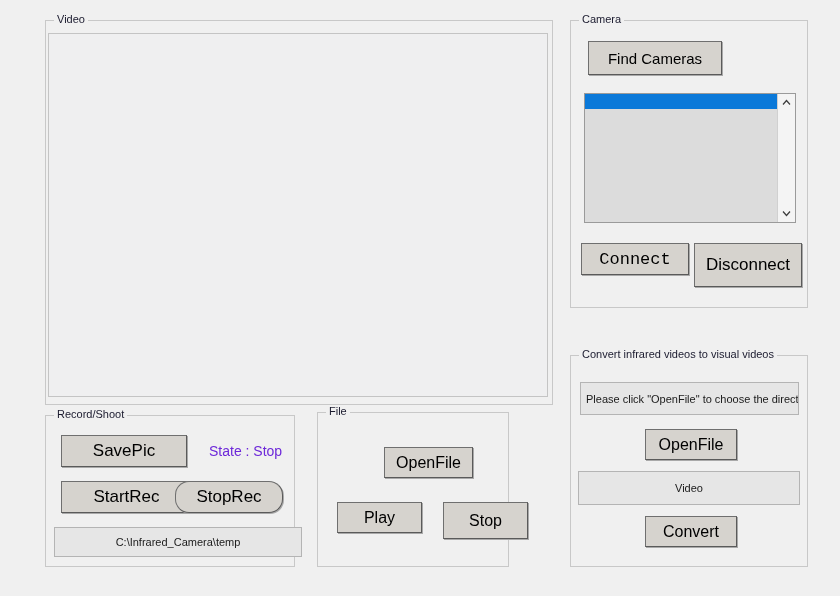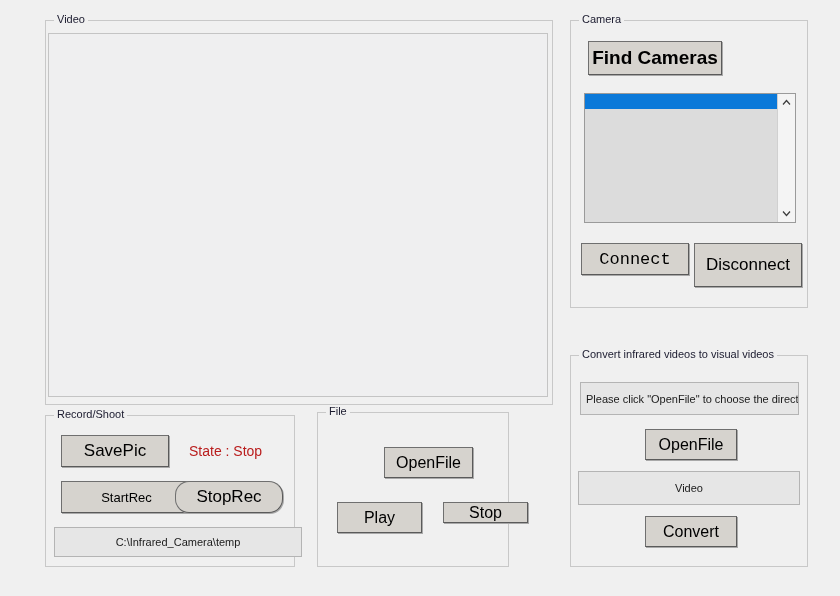--- a/index.html
+++ b/index.html
@@ -67,23 +67,24 @@
     overflow: hidden;
     white-space: nowrap;
   }
   .field.center { justify-content: center; }
   .field.left { justify-content: flex-start; padding-left: 5px; }
 
   
   .static-label {
     position: absolute;
     font-size: 14px;
-    color: #b91c1c;
+    color: #6d28d9;
     white-space: nowrap;
     user-select: none;
+    margin-left: 20px;
   }
 
   
   #video-display {
     position: absolute;
     background: #efeff0;
     border: 1px solid #c4c4c4;
     box-sizing: border-box;
   }
 
@@ -145,27 +146,27 @@
 
 <div class="groupbox" id="video-group" style="left:45px; top:20px; width:508px; height:385px;">
   <span class="gb-title">Video</span>
 </div>
 <div id="video-display" style="left:48px; top:33px; width:500px; height:364px;"></div>
 
 <div class="groupbox" id="record-shoot-group" style="left:45px; top:415px; width:250px; height:152px;padding-left:27px;">
   <span class="gb-title">Record/Shoot</span>
 </div>
 
-<div class="btn" id="save-pic-button" style="left:61px; top:435px; width:108px; height:32px; font-size:17px;">
+<div class="btn" id="save-pic-button" style="left:61px; top:435px; width:126px; height:32px; font-size:17px;">
   <span class="lbl">SavePic</span>
 </div>
 
 <span class="static-label" id="state-label" style="left:189px; top:443px;">State : Stop</span>
 
-<div class="btn" id="start-rec-button" style="left:61px; top:481px; width:131px; height:32px; font-size:13px;justify-content:center;">
+<div class="btn" id="start-rec-button" style="left:61px; top:481px; width:131px; height:32px; font-size:17px;justify-content:center;">
   <span class="lbl">StartRec</span>
 </div>
 
 <div class="btn" id="stop-rec-button" style="left:175px; top:481px; width:108px; height:32px; font-size:17px;border-radius:14px;">
   <span class="lbl">StopRec</span>
 </div>
 
 <div class="field center" id="record-path-field" style="left:54px; top:527px; width:248px; height:30px;">
   <span>C:\Infrared_Camera\temp</span>
 </div>
@@ -175,29 +176,29 @@
 </div>
 
 <div class="btn" id="file-open-file-button" style="left:384px; top:447px; width:89px; height:31px; font-size:16px;">
   <span class="lbl">OpenFile</span>
 </div>
 
 <div class="btn" id="file-play-button" style="left:337px; top:502px; width:85px; height:31px; font-size:16px;">
   <span class="lbl">Play</span>
 </div>
 
-<div class="btn" id="file-stop-button" style="left:443px; top:502px; width:85px; height:21px; font-size:16px;">
+<div class="btn" id="file-stop-button" style="left:443px; top:502px; width:85px; height:37px; font-size:16px;">
   <span class="lbl">Stop</span>
 </div>
 
 <div class="groupbox" id="camera-group" style="left:570px; top:20px; width:238px; height:288px;">
   <span class="gb-title">Camera</span>
 </div>
 
-<div class="btn" id="find-cameras-button" style="left:588px; top:41px; width:134px; height:34px; font-size:19px;font-weight:bold;">
+<div class="btn" id="find-cameras-button" style="left:588px; top:41px; width:134px; height:34px; font-size:15px;">
   <span class="lbl">Find Cameras</span>
 </div>
 
 <div id="camera-listbox" style="left:584px; top:93px; width:212px; height:130px;">
   <div class="list-area">
     <div class="list-item selected"></div>
   </div>
   <div class="scrollbar">
     <div class="sb-arrow">
       <svg width="9" height="7" viewBox="0 0 9 7">

